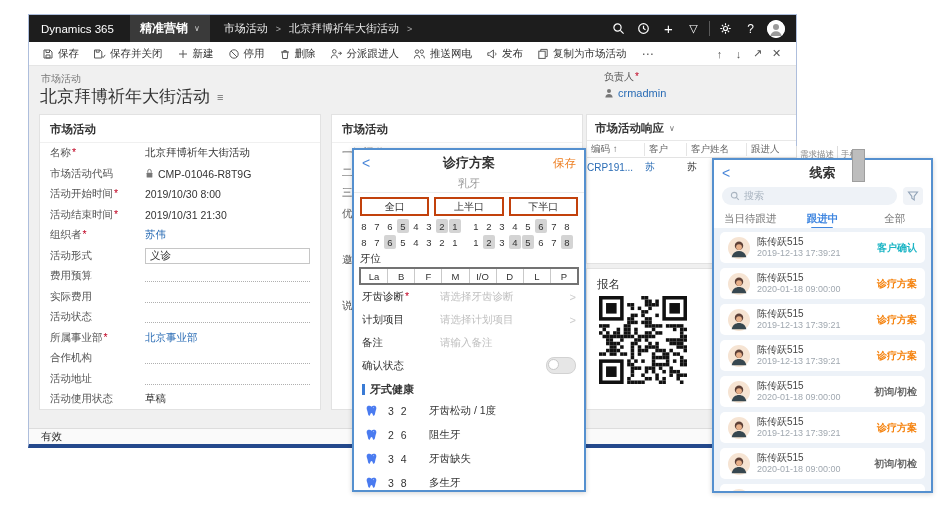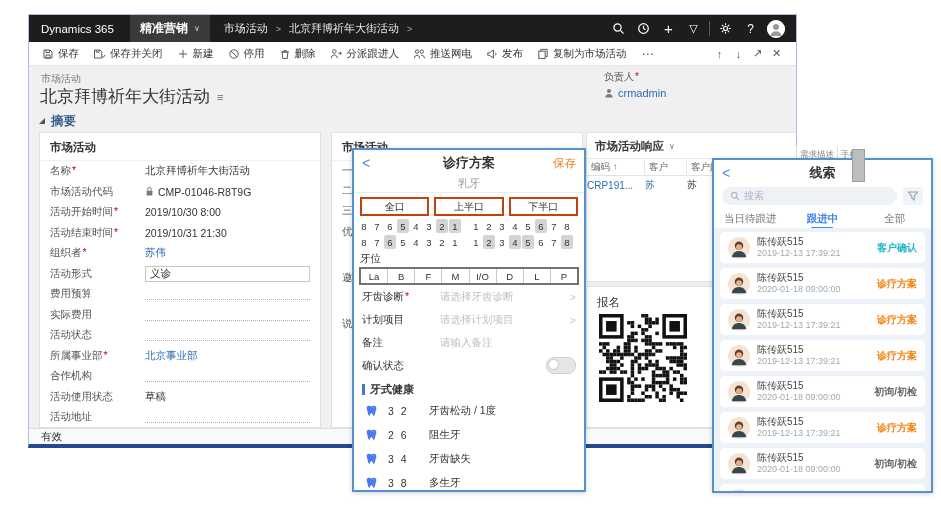--- a/index.html
+++ b/index.html
@@ -291,24 +291,20 @@
         <div class="owner-val">
           <svg width="10" height="10" viewBox="0 0 10 10">
               <circle cx="5" cy="3.1" r="2" fill="#777"></circle>
               <path d="M1.3 9.4c.5-2.3 1.9-3.3 3.7-3.3s3.2 1 3.7 3.3z" fill="#777"></path>
             </svg>
           <span>crmadmin</span>
         </div>
       </div>
     </div>
 
-    <div class="section-label">
-      <span class="tri"></span>
-      <span>摘要</span>
-    </div>
 
     <div class="content">
 
       <div class="card" id="card1">
         <div class="card-title">市场活动</div>
         <div>
             <div class="field-row">
     <span class="f-label">名称<span class="star">*</span></span>
     <span class="f-val">
                 <span>北京拜博祈年大街活动</span>
@@ -372,29 +368,29 @@
                 <span class="link">北京事业部</span>
               </span>
   </div>
             <div class="field-row">
     <span class="f-label">合作机构</span>
     <span class="f-val">
                 <span class="dotted"></span>
               </span>
   </div>
             <div class="field-row">
+    <span class="f-label">活动地址</span>
+    <span class="f-val">
+                <span class="dotted"></span>
+              </span>
+  </div>
+            <div class="field-row">
     <span class="f-label">活动使用状态</span>
     <span class="f-val">
                 <span>草稿</span>
-              </span>
-  </div>
-            <div class="field-row">
-    <span class="f-label">活动地址</span>
-    <span class="f-val">
-                <span class="dotted"></span>
               </span>
   </div>
           </div>
       </div>
 
       <div class="card" id="card2">
         <div class="card-title">市场活动</div>
         <div>
             <div class="ch-row">
     <span class="ch-label">一级渠道<span class="star">*</span></span>

